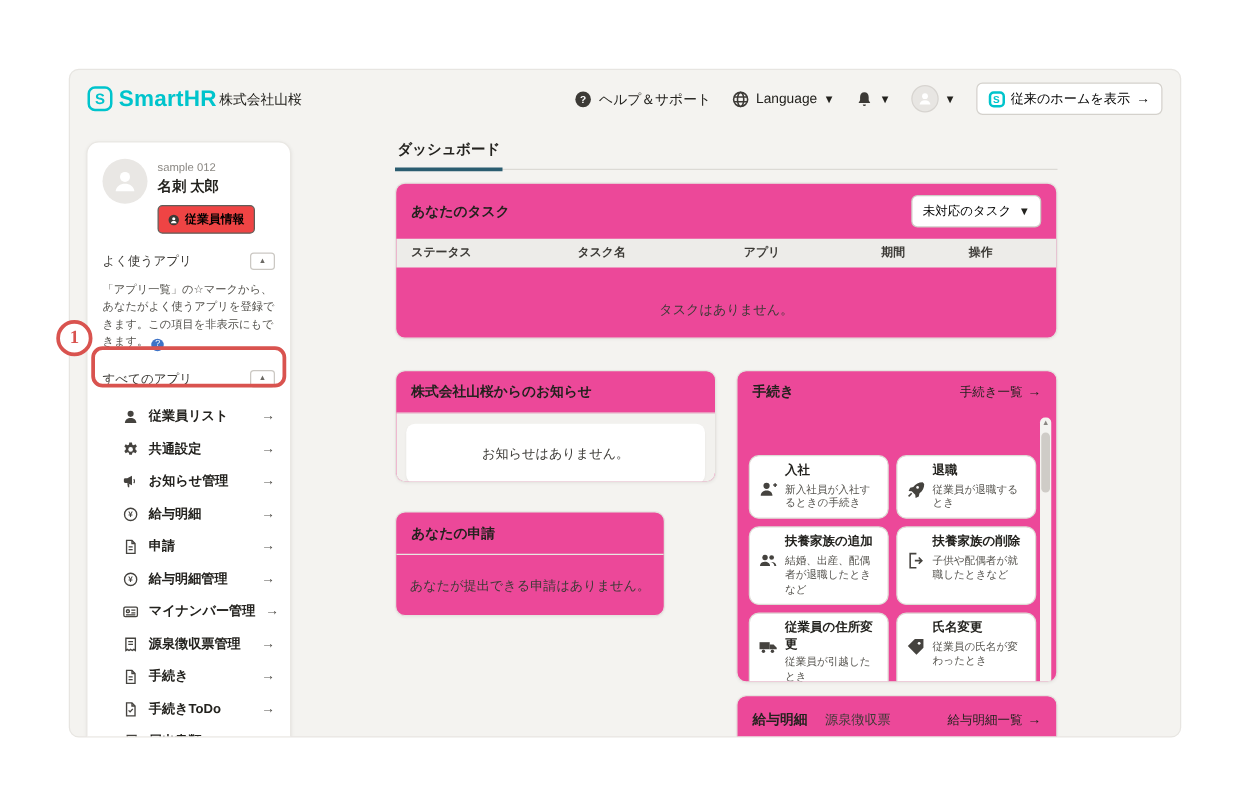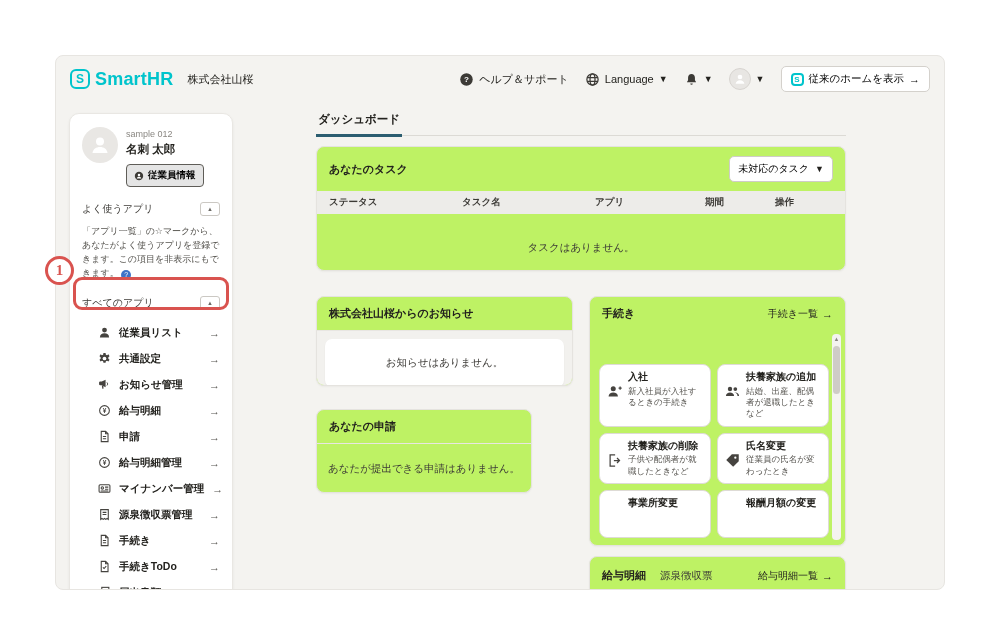--- a/index.html
+++ b/index.html
@@ -7,58 +7,58 @@
   body { position:relative; overflow:hidden; }
 
   .app { position:absolute; left:55px; top:55px; width:890px; height:535px;
          background:#f4f3f0; border:1px solid #e7e5e1; border-radius:8px; overflow:hidden; }
 
   
   .app-header { position:absolute; top:0; left:0; right:0; height:46px; display:flex; align-items:center; padding:0 14px; }
   .logo { display:flex; align-items:center; gap:5px; }
   .logo-mark { width:20px; height:20px; border:2.5px solid #00c4cc; border-radius:6px; color:#00c4cc; font-weight:bold; font-size:12px; display:flex; align-items:center; justify-content:center; }
   .logo-text { color:#00c4cc; font-size:18px; font-weight:bold; letter-spacing:.2px; }
-  .company-name { font-size:11px; margin-left:14px; color:#23221e; }
+  .company-name { font-size:11px; margin-left:2px; color:#23221e; }
   .header-right { margin-left:auto; display:flex; align-items:center; gap:16px; font-size:11px; }
   .hdr-item { display:flex; align-items:center; gap:5px; cursor:pointer; }
   .hdr-ic { width:15px; height:15px; display:inline-flex; }
   .caret { font-size:9px; color:#23221e; }
   .avatar-sm { width:22px; height:22px; border-radius:50%; background:#e8e6e3; border:1px solid #d7d4d0; display:flex; align-items:center; justify-content:center; color:#bdbab6; }
   .legacy-btn { display:flex; align-items:center; gap:5px; background:#fff; border:1px solid #d4d1cc; border-radius:5px; padding:5px 9px; font-size:10.5px; cursor:pointer; }
   .legacy-mark { width:13px; height:13px; border:2px solid #00c4cc; border-radius:4px; color:#00c4cc; font-size:8px; font-weight:bold; display:flex; align-items:center; justify-content:center; }
 
   
   .sidebar { position:absolute; left:13px; top:57px; width:164px; height:600px; background:#fff;
              border:1px solid #e9e7e3; border-radius:10px; box-shadow:0 1px 3px rgba(0,0,0,.06); padding:13px 0 0 0; }
   .profile { padding:0 12px; display:flex; gap:8px; }
   .avatar-lg { width:36px; height:36px; border-radius:50%; background:#e9e7e4; flex:none; display:flex; align-items:center; justify-content:center; color:#c9c6c2; }
   .profile-texts { padding-top:2px; }
   .sample-id { font-size:9px; color:#8a8782; }
   .profile-name { font-size:11.5px; font-weight:bold; margin-top:3px; }
-  .emp-info-btn { margin-top:7px; display:inline-flex; align-items:center; gap:4px; border:1px solid #5f5d58; background:#e5e5e5; border-radius:4px; padding:4px 7px; font-size:9.5px; font-weight:bold; cursor:pointer; }
+  .emp-info-btn { margin-top:7px; display:inline-flex; align-items:center; gap:4px; border:1px solid #5f5d58; background:#ef4444; border-radius:4px; padding:4px 7px; font-size:9.5px; font-weight:bold; cursor:pointer; }
   .section-row { display:flex; align-items:center; padding:0 12px; margin-top:15px; }
   .section-label { font-size:10px; color:#3c3a36; }
   .collapse-btn { margin-left:auto; width:20px; height:14px; border:1px solid #cbc8c3; border-radius:3px; background:#fff; font-size:6px; color:#6b6964; display:flex; align-items:center; justify-content:center; cursor:pointer; }
   .fav-help { padding:0 12px; margin-top:9px; font-size:9px; line-height:1.55; color:#55534e; }
   .info-dot { display:inline-flex; width:10px; height:10px; border-radius:50%; background:#3e73c7; color:#fff; font-size:7px; align-items:center; justify-content:center; vertical-align:-1px; }
   .nav { margin-top:10px; }
   .nav-item { height:26px; display:flex; align-items:center; gap:8px; padding:0 12px 0 28px; cursor:pointer; }
   .nav-ic { width:13px; height:13px; color:#45433f; flex:none; display:inline-flex; }
   .nav-label { font-size:10.5px; font-weight:bold; color:#23221e; white-space:nowrap; }
   .nav-arrow { margin-left:auto; font-size:11px; color:#55534e; }
 
   
   .anno-box { position:absolute; left:73px; top:277px; width:156px; height:33px; border:3px solid #d9534f; border-radius:9px; pointer-events:none; z-index:30; }
   .anno-circle { position:absolute; left:45px; top:256px; width:29px; height:29px; border:3px solid #d9534f; border-radius:50%; background:#fff; color:#d9534f; font-size:15px; font-weight:bold; display:flex; align-items:center; justify-content:center; z-index:31; font-family:"Liberation Serif","DejaVu Serif",serif; }
 
   
   .main-tabs { position:absolute; left:260px; top:56px; width:530px; border-bottom:1px solid #dcdad5; height:24px; }
   .tab-active { position:absolute; left:0; bottom:-2px; font-size:11.5px; font-weight:bold; padding:0 2px 7px 2px; border-bottom:3px solid #2b5d70; cursor:pointer; }
 
-  .panel { position:absolute; background:#bef264; border:1px solid #e5e3df; border-radius:8px; box-shadow:0 1px 2px rgba(0,0,0,.04); overflow:hidden; }
+  .panel { position:absolute; background:#ec4899; border:1px solid #e5e3df; border-radius:8px; box-shadow:0 1px 2px rgba(0,0,0,.04); overflow:hidden; }
   .panel-head { display:flex; align-items:center; padding:9px 12px; }
   .panel-title { font-size:11px; font-weight:bold; }
   .panel-link { margin-left:auto; font-size:10px; color:#23221e; cursor:pointer; display:flex; gap:4px; align-items:center; }
 
   .tasks-panel { left:260px; top:90px; width:530px; height:125px; }
   .filter-btn { margin-left:auto; display:flex; align-items:center; gap:6px; border:1px solid #cfccc7; border-radius:5px; background:#fff; padding:5px 8px; font-size:10px; cursor:pointer; }
   .task-cols { display:grid; grid-template-columns:133px 133px 110px 70px 1fr; background:#edecE9; background:#edece9; padding:5px 12px; }
   .task-col { font-size:9.5px; font-weight:bold; color:#3c3a36; }
   .empty-center { display:flex; align-items:center; justify-content:center; font-size:10.5px; color:#3c3a36; }
   .tasks-empty { height:67px; }
@@ -376,20 +376,33 @@
                 <path d="M2.5 20c0-4.2 3.4-6.6 7.5-6.6s7.5 2.4 7.5 6.6z"></path>
                 <path d="M18.5 6.5h5M21 4v5" stroke="currentColor" stroke-width="2"></path>
               </svg>
             </span>
           <div>
             <div class="proc-tt">入社</div>
             <div class="proc-ds">新入社員が入社するときの手続き</div>
           </div>
         </div>
 
+        <div class="proc-card">
+          <span class="proc-ic">
+              <svg viewBox="0 0 24 24" fill="currentColor">
+                <path d="M21 3c-5 0-9 2-12 6l-4 1-2 4 4 .5L11.5 19l.5 4 4-2 1-4c4-3 6-7 6-12z"></path>
+                <circle cx="14.5" cy="9.5" r="1.7" fill="#fff"></circle>
+                <path d="M3 21l4-4" stroke="currentColor" stroke-width="2"></path>
+              </svg>
+            </span>
+          <div>
+            <div class="proc-tt">退職</div>
+            <div class="proc-ds">従業員が退職するとき</div>
+          </div>
+        </div>
 
         <div class="proc-card">
           <span class="proc-ic">
               <svg viewBox="0 0 24 24" fill="currentColor">
                 <circle cx="8" cy="8" r="3.5"></circle>
                 <path d="M1.5 19c0-3.6 2.9-5.6 6.5-5.6S14.5 15.4 14.5 19z"></path>
                 <circle cx="16.5" cy="8" r="3"></circle>
                 <path d="M14.5 13.7c3 .2 5.5 2.2 5.5 5.3h2.5c0-3.4-2.7-5.4-6-5.4z"></path>
               </svg>
             </span>
@@ -405,20 +418,34 @@
                 <path d="M13 3H5v18h8"></path>
                 <path d="M16 8l4 4-4 4M20 12h-9"></path>
               </svg>
             </span>
           <div>
             <div class="proc-tt">扶養家族の削除</div>
             <div class="proc-ds">子供や配偶者が就職したときなど</div>
           </div>
         </div>
 
+        <div class="proc-card">
+          <span class="proc-ic">
+              <svg viewBox="0 0 24 24" fill="currentColor">
+                <rect x="1" y="6" width="13" height="9"></rect>
+                <path d="M14 9h5l4 4v2h-9z"></path>
+                <circle cx="6" cy="17.5" r="2.2"></circle>
+                <circle cx="17.5" cy="17.5" r="2.2"></circle>
+              </svg>
+            </span>
+          <div>
+            <div class="proc-tt">従業員の住所変更</div>
+            <div class="proc-ds">従業員が引越したとき</div>
+          </div>
+        </div>
 
         <div class="proc-card">
           <span class="proc-ic">
               <svg viewBox="0 0 24 24" fill="currentColor">
                 <path d="M11 2L2 11l11 11 9-9V2z"></path>
                 <circle cx="16.5" cy="7.5" r="1.8" fill="#fff"></circle>
               </svg>
             </span>
           <div>
             <div class="proc-tt">氏名変更</div>

